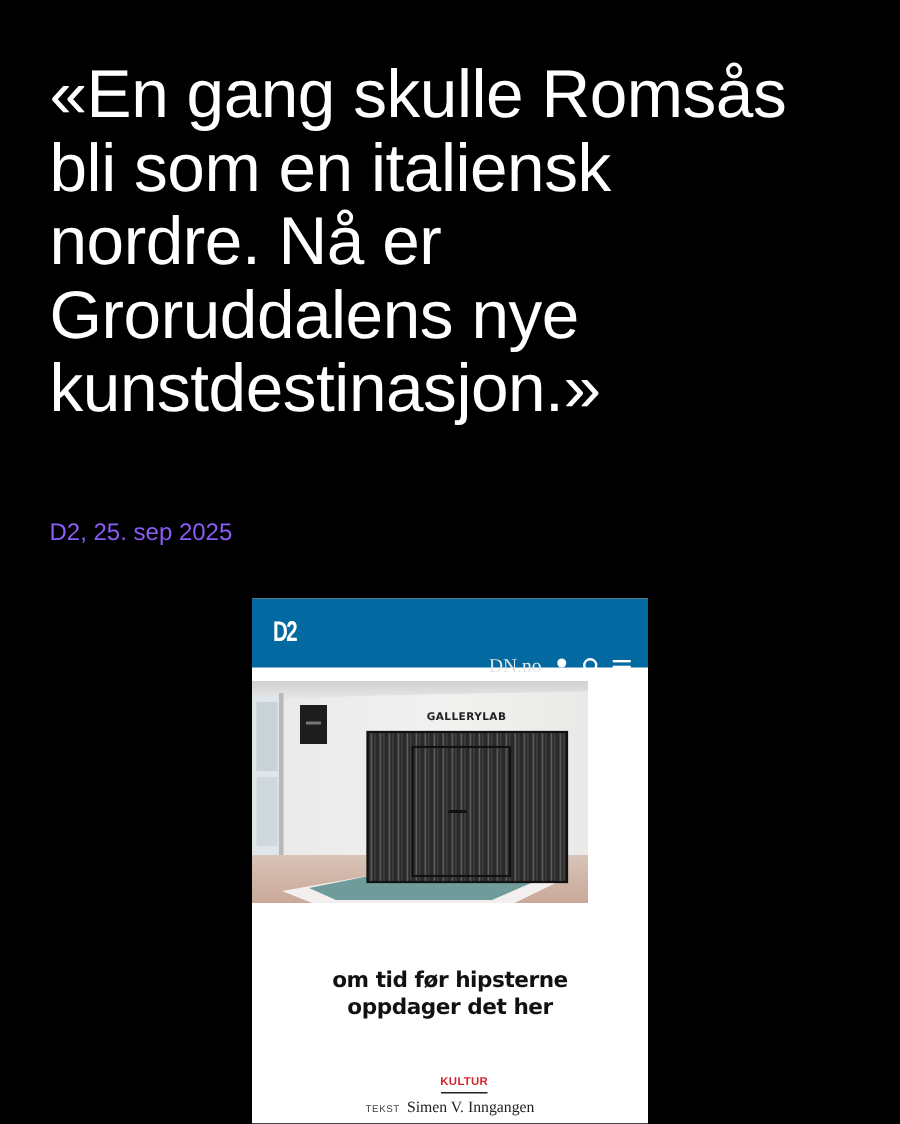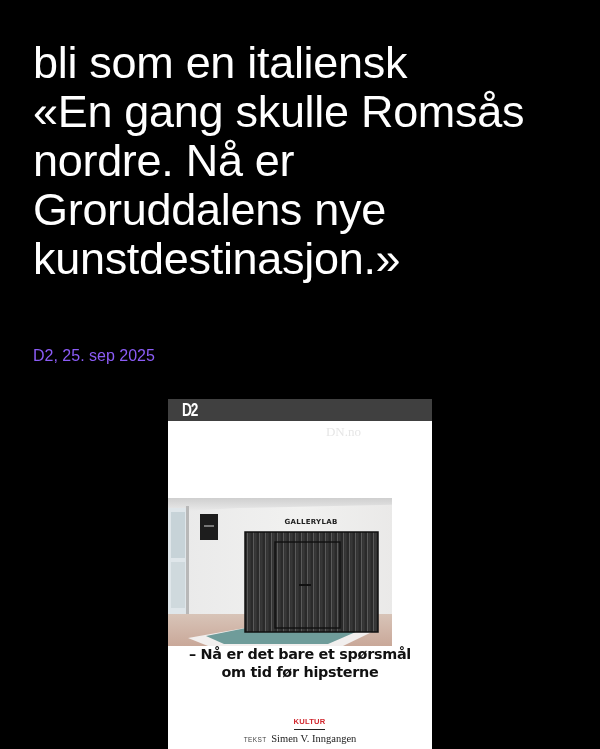--- a/index.html
+++ b/index.html
@@ -16,35 +16,35 @@
     .source {
       position: absolute; left: 33px; top: 346px;
       font-size: 16px; line-height: 20px; color: #8b5cf6;
     }
 
     .card {
       position: absolute; left: 168px; top: 399px; width: 264px; height: 350px;
       background: #fff; overflow: hidden;
     }
     .card-header {
-      height: 22px; background: #404040; position: relative;
+      height: 46px; background: #0369a1; position: relative;
       display: flex; align-items: center; justify-content: space-between;
       padding: 0 11px 0 14px;
     }
     .logo {
       font-family: "Liberation Sans", sans-serif; font-weight: 700;
       font-size: 19px; letter-spacing: -1.5px; color: #fff;
       transform: scaleX(0.72); transform-origin: left center;
     }
-    .header-right { display: flex; gap: 7px; margin-top: 44px; }
+    .header-right { display: flex; align-items: center; gap: 7px; margin-top: 44px; }
     .dn-link { font-family: "Liberation Serif", serif; font-size: 13px; color: #e6e6e6; }
     .icon { width: 13px; height: 13px; display: inline-block; }
     .icon svg { width: 13px; height: 13px; display: block; }
 
-    .photo-area { position: absolute; left: 0; top: 55px; width: 224px; height: 148px; overflow: hidden; margin-top: 44px; }
+    .photo-area { position: absolute; left: 0; top: 55px; width: 224px; height: 148px; overflow: hidden; }
     .photo-area svg { display: block; }
 
     .caption {
       position: absolute; left: 6px; top: 210px; width: 252px;
       text-align: center; font-size: 7.6px; line-height: 10px; color: #333;
     }
     .caption .credit { color: #888; }
 
     .headline {
       position: absolute; left: 4px; top: 246px; width: 256px;
@@ -64,22 +64,22 @@
     }
     .byline .label {
       font-family: "Liberation Sans", sans-serif; font-size: 6.5px; letter-spacing: 0.4px; color: #444;
       margin-right: 2px;
     }
   </style>
 </head>
 <body>
 
 <div class="quote">
+  <span>«En gang skulle Romsås</span>
   <span>bli som en italiensk</span>
-  <span>«En gang skulle Romsås</span>
   <span>nordre. Nå er</span>
   <span>Groruddalens nye</span>
   <span>kunstdestinasjon.»</span>
 </div>
 <div class="source">D2, 25. sep 2025</div>
 
 <div class="card">
   <div class="card-header">
     <div class="logo">D2</div>
     <div class="header-right">
@@ -142,22 +142,22 @@
       <rect x="77" y="34" width="133" height="100" fill="url(#curtain)"></rect>
       <rect x="77" y="34" width="133" height="100" fill="none" stroke="#111" stroke-width="1.5"></rect>
       <rect x="107" y="44" width="65" height="86" fill="none" stroke="#111" stroke-width="1.4"></rect>
       <rect x="131" y="86" width="12" height="2" fill="#111"></rect>
       <text x="143" y="26" text-anchor="middle" font-family="DejaVu Sans, sans-serif" font-weight="700" font-size="7" fill="#222" letter-spacing="0.3">GALLERYLAB</text>
     </svg>
   </div>
 
 
   <div class="headline">
-    <div>– Nå er det bare et spørsmål</div>
     <div>om tid før hipsterne</div>
+    <div>oppdager det her</div>
   </div>
 
   <div class="section-tag">
     <span>KULTUR</span>
   </div>
 
   <div class="byline">
     <span class="label">TEKST</span>
     <span>Simen V. Inngangen</span>
   </div>

